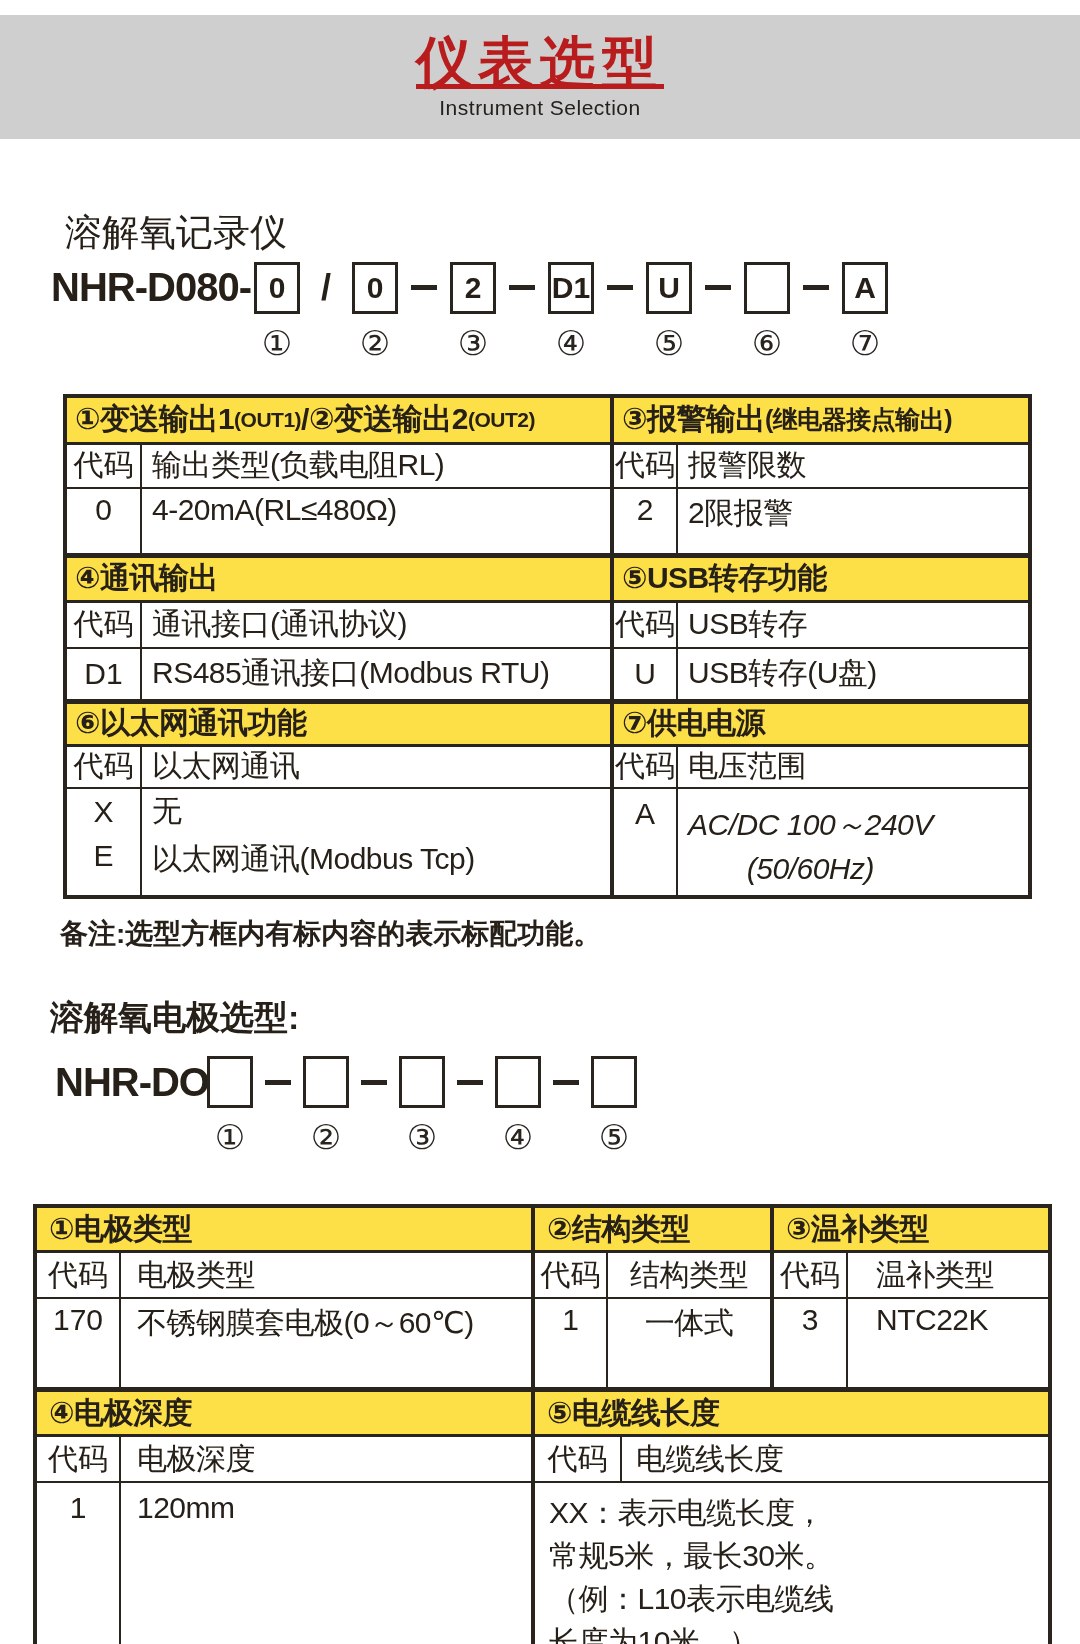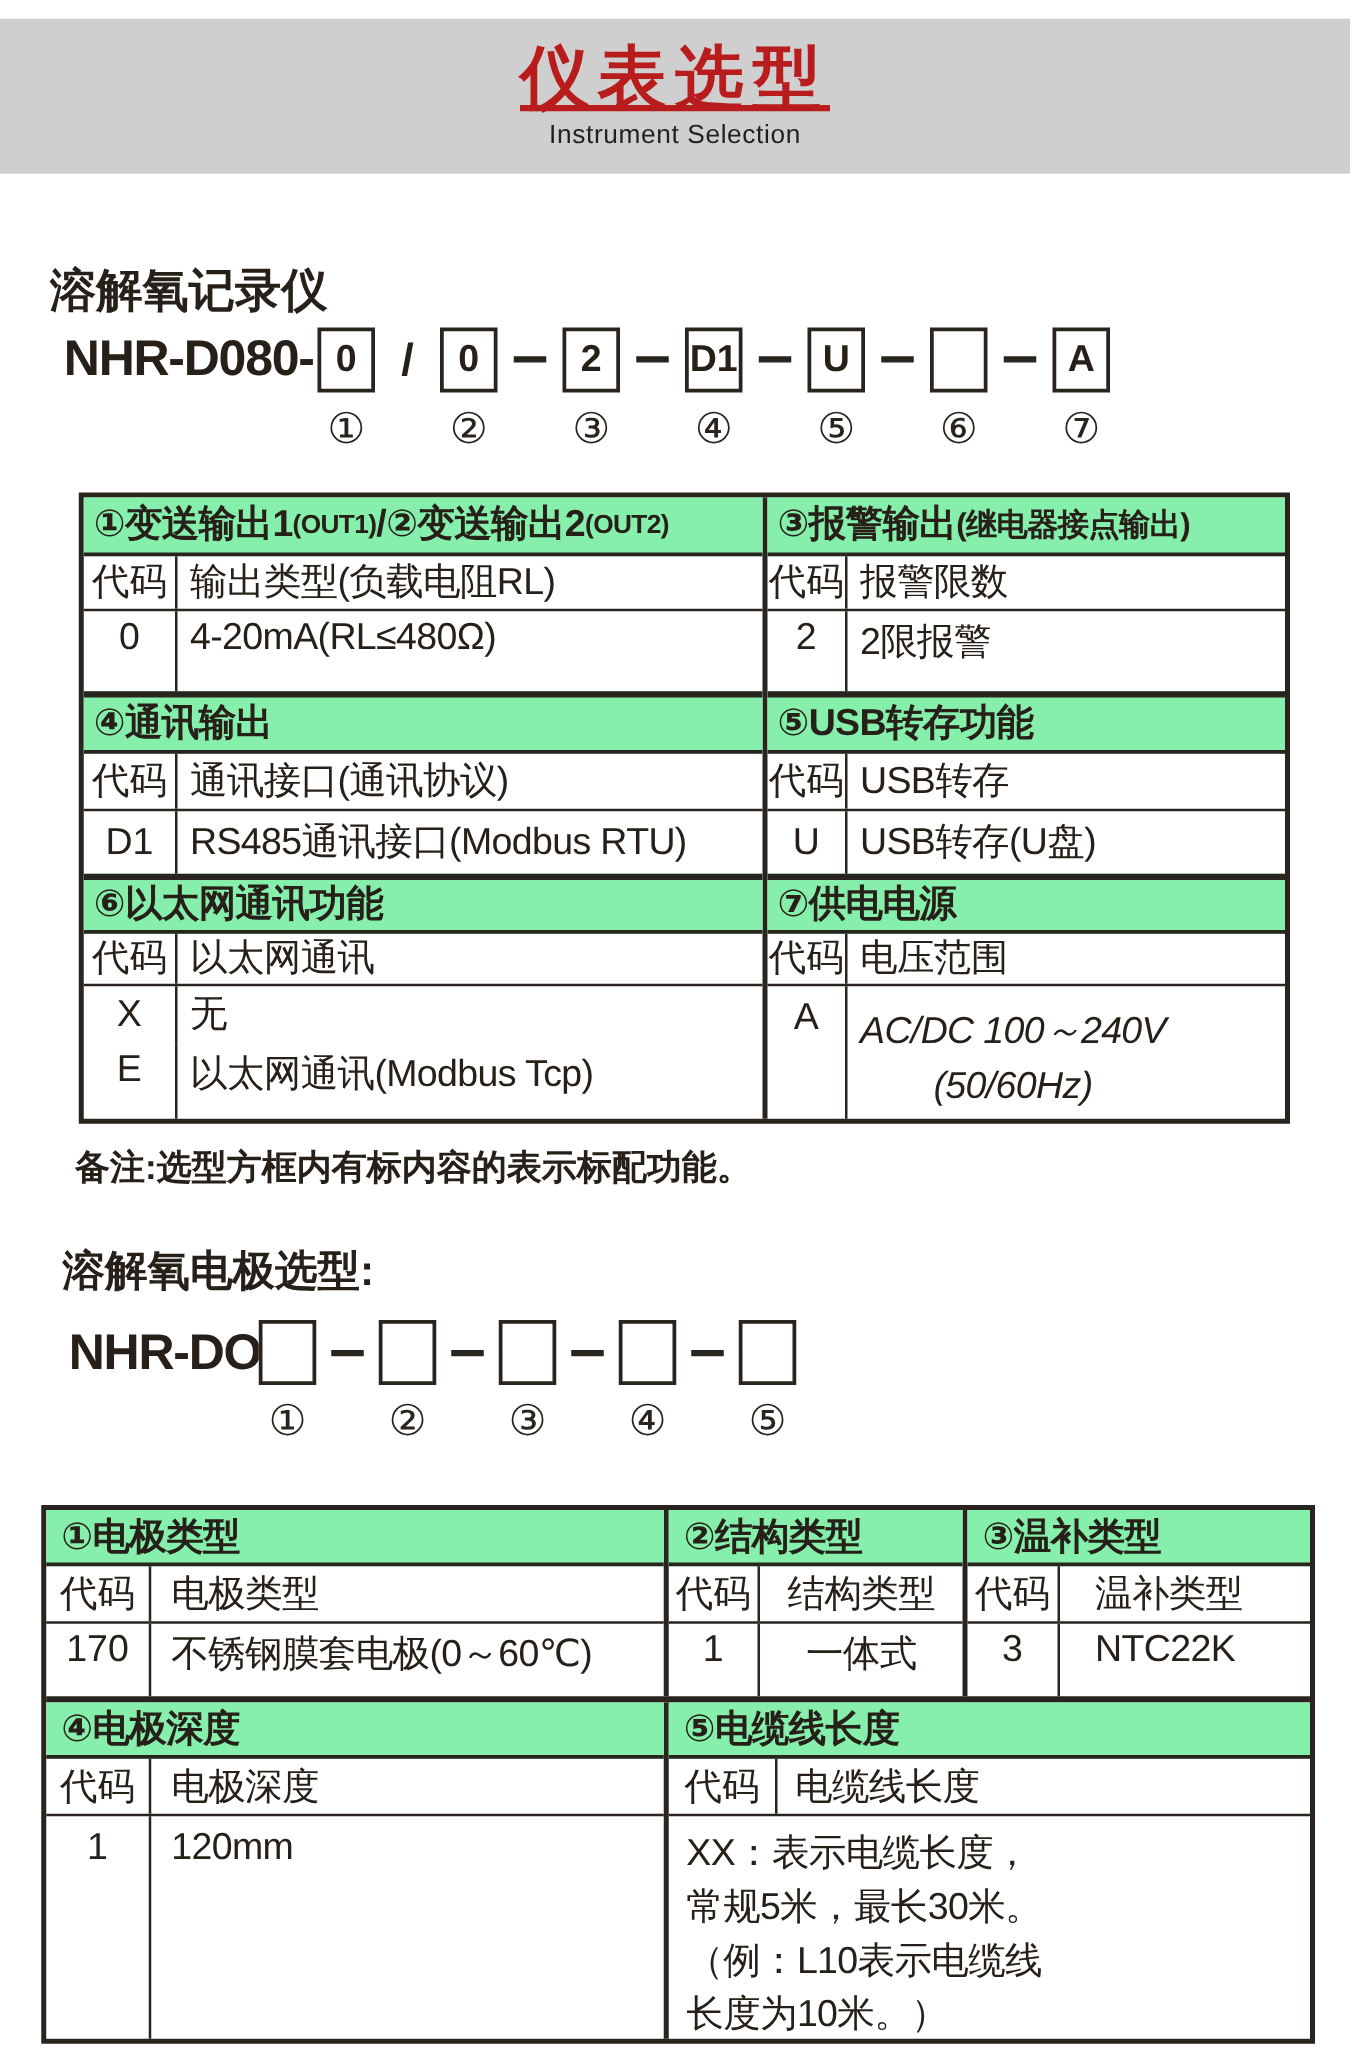--- a/index.html
+++ b/index.html
@@ -5,21 +5,21 @@
   html,body{margin:0;padding:0;background:#ffffff;}
   body{font-family:"Liberation Sans","DejaVu Sans",sans-serif;color:#262019;}
   .page{width:1080px;height:1644px;position:relative;background:#ffffff;overflow:hidden;}
 
   
   .band{margin-top:15px;height:124px;background:#cfcfcf;display:flex;flex-direction:column;align-items:center;justify-content:center;}
   .band-title{font-size:55px;font-weight:bold;letter-spacing:7px;color:#b91c1c;line-height:1.05;text-decoration:underline;}
   .band-sub{font-size:21px;color:#24201c;margin-top:4px;letter-spacing:0.5px;}
 
   
-  .sec-title{font-size:37px;font-weight:bold;margin:74px 0 0 40px;line-height:1.1;}
+  .sec-title{font-size:37px;font-weight:normal;margin:74px 0 0 65px;line-height:1.1;}
   .sec-title2{font-size:34px;font-weight:bold;margin:46px 0 0 50px;line-height:1.1;}
   .note{font-size:28px;font-weight:bold;margin:16px 0 0 60px;}
 
   
   .codeline{display:flex;align-items:center;margin-left:48px;margin-top:6px;height:56px;text-align:center;}
   .codeline2{display:flex;align-items:center;margin-left:55px;margin-top:18px;height:56px;}
   .mlabel{font-weight:bold;font-size:40px;width:206px;letter-spacing:-1px;white-space:nowrap;}
   .mlabel2{font-weight:bold;font-size:40px;width:152px;letter-spacing:-1px;white-space:nowrap;}
   .mbox{width:46px;height:52px;border:3px solid #2a241f;box-sizing:border-box;display:flex;align-items:center;justify-content:center;font-size:30px;font-weight:bold;background:#fff;flex:0 0 auto;}
   .msep{width:52px;display:flex;align-items:center;justify-content:center;flex:0 0 auto;}
@@ -28,21 +28,21 @@
   .slash{font-size:36px;font-weight:bold;}
   .circrow{display:flex;margin-left:48px;margin-top:6px;height:42px;align-items:center;}
   .circrow2{display:flex;margin-left:55px;margin-top:6px;height:42px;align-items:center;}
   .circ{width:46px;text-align:center;font-size:34px;color:#2a241f;flex:0 0 auto;}
   .sp-label{width:206px;flex:0 0 auto;}
   .sp-label2{width:152px;flex:0 0 auto;}
   .sp-sep{width:52px;flex:0 0 auto;}
   .sp-sep2{width:50px;flex:0 0 auto;}
 
   
-  .shead{background:#86efac;font-weight:bold;font-size:30px;display:flex;align-items:center;padding-left:8px;border-bottom:3px solid #2a241f;letter-spacing:-0.5px;white-space:nowrap;overflow:hidden;}
+  .shead{background:#fde047;font-weight:bold;font-size:30px;display:flex;align-items:center;padding-left:8px;border-bottom:3px solid #2a241f;letter-spacing:-0.5px;white-space:nowrap;overflow:hidden;}
   .sm{font-size:21px;font-weight:bold;}
   .sm2{font-size:25px;font-weight:bold;}
   .tr{display:flex;}
   .bb{border-bottom:2px solid #2a241f;}
   .code{border-right:2px solid #2a241f;display:flex;align-items:center;justify-content:center;font-size:30px;flex:0 0 auto;box-sizing:border-box;}
   .desc{flex:1;padding-left:10px;display:flex;align-items:center;font-size:30px;letter-spacing:-0.5px;white-space:nowrap;overflow:hidden;}
   .top{align-items:flex-start;padding-top:4px;}
 
   
   .tbl1{width:969px;box-sizing:border-box;border:4px solid #2a241f;display:flex;margin:30px 0 0 63px;background:#fff;}
@@ -53,21 +53,21 @@
   .cw75{width:75px;}.cw64{width:64px;}
   .multiline{white-space:pre-line;line-height:44px;}
 
   
   .tbl2{width:1019px;box-sizing:border-box;border:4px solid #2a241f;margin:46px 0 0 33px;background:#fff;}
   .t2-row{display:flex;}
   .t2-col{flex:0 0 auto;border-right:4px solid #2a241f;min-width:0;}
   .t2-col-last{flex:1;min-width:0;border-right:none;}
   .w494{width:494px;}.w235{width:235px;}
   .cw84{width:84px;}.cw73{width:73px;}.cw74{width:74px;}.cw87{width:87px;}
-  .h70{height:58px;}.h178{height:178px;}
+  .h70{height:88px;}.h178{height:178px;}
   .t2-bottom{border-top:5px solid #2a241f;}
   .shead2{padding-left:12px;}
   .desc-center{justify-content:center;padding-left:0;}
   .desc-pad28{padding-left:28px;}
   .cellmulti{white-space:pre-line;line-height:43px;}
 </style>
 </head>
 <body>
 
 <div class="page">

